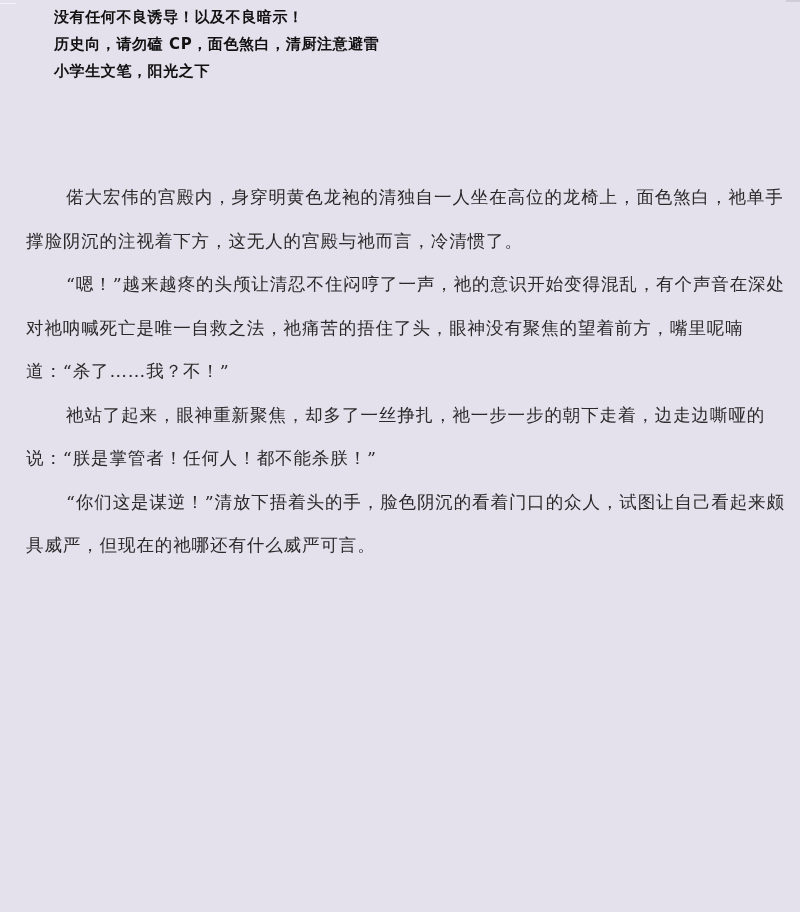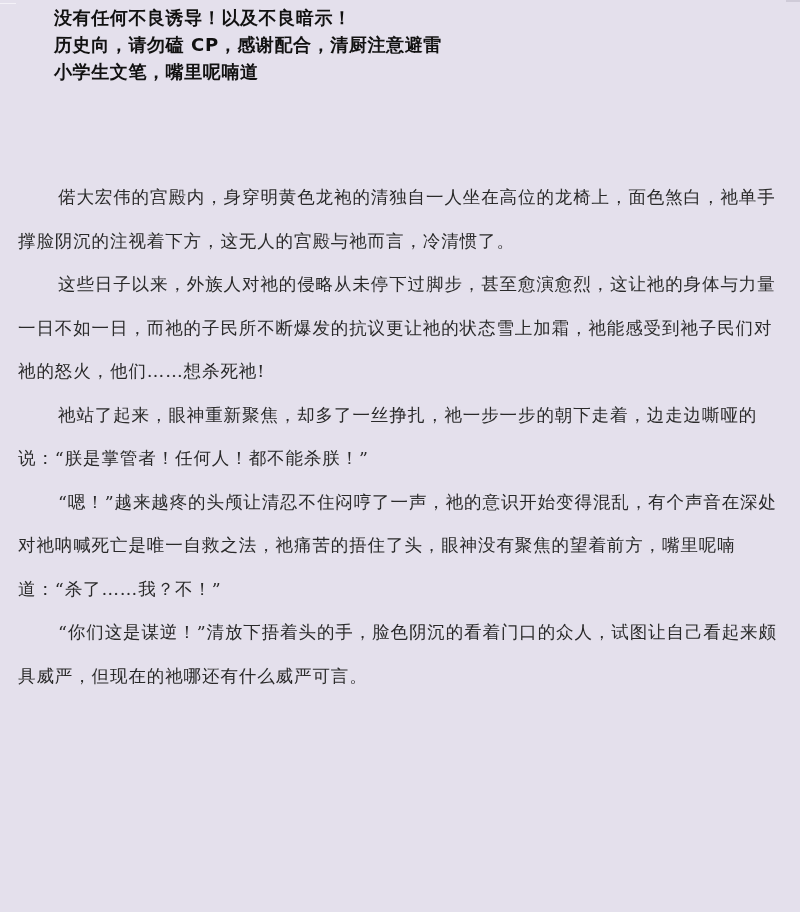--- a/index.html
+++ b/index.html
@@ -22,39 +22,39 @@
       width: 800px;
       height: 912px;
     }
     .notice {
       position: absolute;
       left: 14px;
       top: 4px;
       width: 772px;
       font-family: "DejaVu Sans", "Liberation Sans", sans-serif;
       font-weight: bold;
-      font-size: 18px;
+      font-size: 15px;
       color: #111;
     }
     .notice p {
       margin: 0;
       line-height: 27px;
       text-indent: 40px;
       letter-spacing: 0.6px;
     }
     .story {
       position: absolute;
       left: 14px;
       top: 176px;
       width: 776px;
       font-size: 17.5px;
       color: #2a2a2a;
     }
     .story p {
-      margin: 0 0 0 4px;
+      margin: 0 0 0 12px;
       line-height: 43.5px;
       text-indent: 40px;
       letter-spacing: 0.9px;
     }
     .corner-mark {
       position: absolute;
       left: 0;
       top: 0;
       width: 16px;
       height: 3px;
@@ -71,24 +71,23 @@
   </style>
 </head>
 <body>
 
 <div class="page">
   <div class="corner-mark"></div>
   <div class="corner-mark-r"></div>
 
   <div class="notice">
     <p>没有任何不良诱导！以及不良暗示！</p>
-    <p>历史向，请勿磕 CP，感谢配合，清厨注意避雷</p>
-    <p>小学生文笔，嘴里呢喃道</p>
+    <p>历史向，请勿磕 CP，面色煞白，清厨注意避雷</p>
+    <p>小学生文笔，阳光之下</p>
   </div>
 
   <div class="story">
     <p>偌大宏伟的宫殿内，身穿明黄色龙袍的清独自一人坐在高位的龙椅上，面色煞白，祂单手撑脸阴沉的注视着下方，这无人的宫殿与祂而言，冷清惯了。</p>
-    <p>这些日子以来，外族人对祂的侵略从未停下过脚步，甚至愈演愈烈，这让祂的身体与力量一日不如一日，而祂的子民所不断爆发的抗议更让祂的状态雪上加霜，祂能感受到祂子民们对祂的怒火，他们……想杀死祂!</p>
+    <p>“嗯！”越来越疼的头颅让清忍不住闷哼了一声，祂的意识开始变得混乱，有个声音在深处对祂呐喊死亡是唯一自救之法，祂痛苦的捂住了头，眼神没有聚焦的望着前方，嘴里呢喃道：“杀了……我？不！”</p>
     <p>祂站了起来，眼神重新聚焦，却多了一丝挣扎，祂一步一步的朝下走着，边走边嘶哑的说：“朕是掌管者！任何人！都不能杀朕！”</p>
-    <p>“嗯！”越来越疼的头颅让清忍不住闷哼了一声，祂的意识开始变得混乱，有个声音在深处对祂呐喊死亡是唯一自救之法，祂痛苦的捂住了头，眼神没有聚焦的望着前方，嘴里呢喃道：“杀了……我？不！”</p>
     <p>“你们这是谋逆！”清放下捂着头的手，脸色阴沉的看着门口的众人，试图让自己看起来颇具威严，但现在的祂哪还有什么威严可言。</p>
   </div>
 </div>
 
 </body></html>

